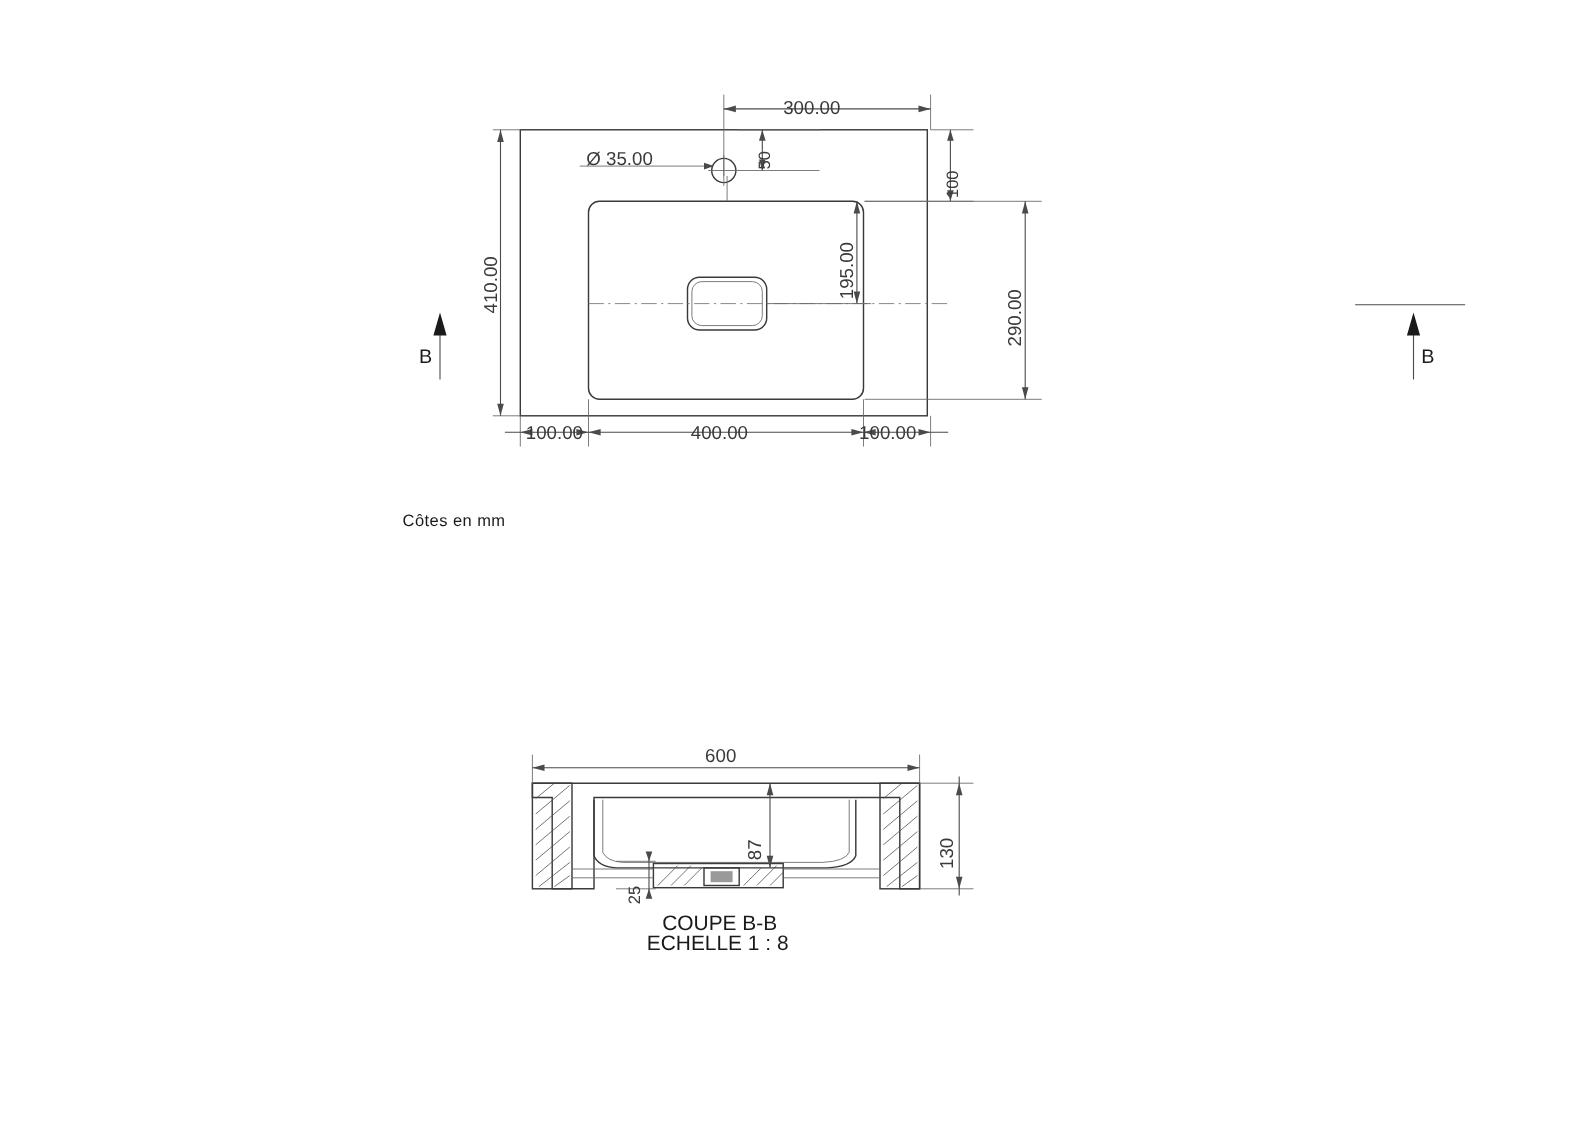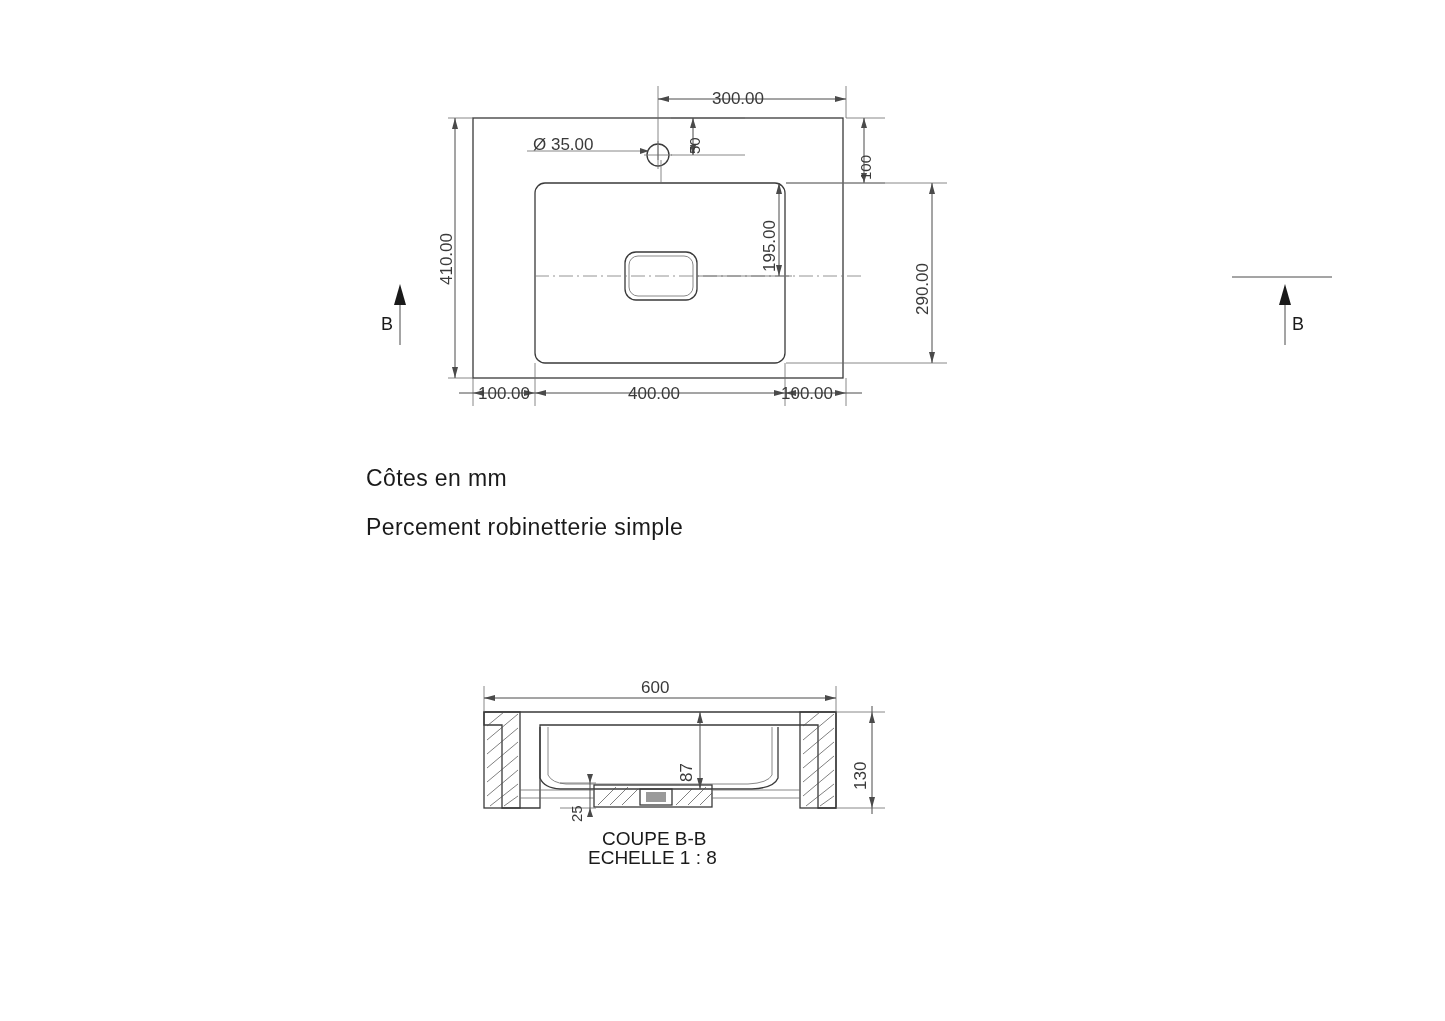--- a/index.html
+++ b/index.html
@@ -25,21 +25,21 @@
   svg {
     display: block;
   }
   .notes {
     position: absolute;
     left: 366px;
     top: 465px;
     width: 600px;
   }
   .note-line {
-    font-size: 23px;
+    font-size: 15px;
     color: #1a1a1a;
     letter-spacing: 0.4px;
     margin-bottom: 22px;
     white-space: nowrap;
   }
   .dim-text {
     font-family: "Liberation Sans", sans-serif;
     font-size: 17px;
     fill: #3a3a3a;
   }
@@ -263,16 +263,15 @@
       <polygon points="872,808 869,797 875,797" fill="#4a4a4a"></polygon>
       <text x="866" y="790" class="dim-text" transform="rotate(-90 866 790)">130</text>
 
       <text x="602" y="845" class="caption-text">COUPE B-B</text>
       <text x="588" y="864" class="caption-text">ECHELLE 1 : 8</text>
     </g>
   </svg>
 
   <div class="notes">
     <div class="note-line">Côtes en mm</div>
-    <div class="note-line">Percement robinetterie simple</div>
   </div>
 
 </div>
 
 </body></html>

